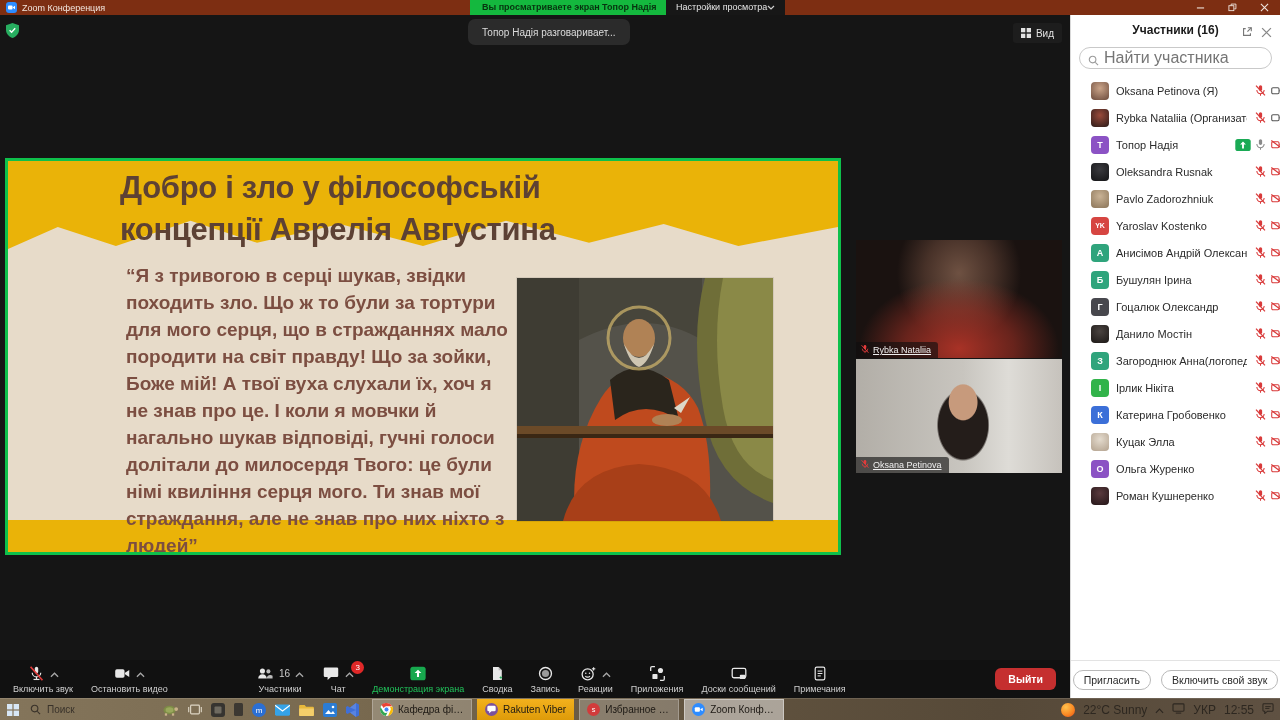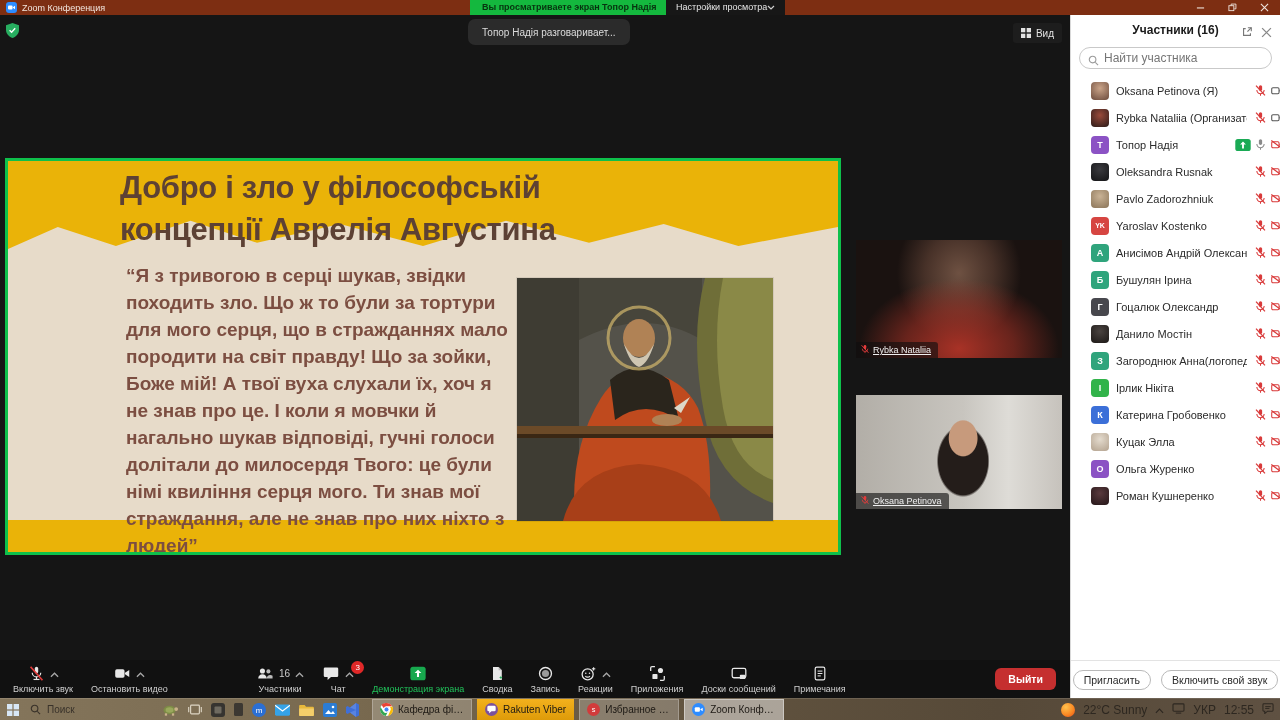--- a/index.html
+++ b/index.html
@@ -33,21 +33,21 @@
 
   
   .thumb { position:absolute; left:856px; width:206px; overflow:hidden; background:#000; }
   .thumb1 { top:225px; height:118px;
     background:radial-gradient(100px 70px at 50% 92%, #a83226 0%, rgba(168,50,38,.55) 55%, rgba(0,0,0,0) 100%),
                radial-gradient(62px 70px at 50% 28%, #6e5142 0%, rgba(90,62,50,.7) 55%, rgba(0,0,0,0) 100%),
                #1a1210; }
   .thumb2 { top:344px; height:114px;
     background:radial-gradient(24px 30px at 52% 38%, #c79a7c 58%, rgba(0,0,0,0) 62%),
                radial-gradient(44px 60px at 52% 58%, #241d1a 56%, rgba(0,0,0,0) 60%),
-               linear-gradient(90deg, #b2aea7 0%, #c8c5bf 52%, #dedcd7 74%, #c6c2bc 100%);margin-top:36px; }
+               linear-gradient(90deg, #b2aea7 0%, #c8c5bf 52%, #dedcd7 74%, #c6c2bc 100%); }
   .name-tag { position:absolute; left:0; bottom:0; display:flex; align-items:center; gap:3px; background:rgba(15,15,15,.62); color:#efefef; font-size:9px; padding:2px 7px 2px 4px; border-top-right-radius:3px;text-decoration:underline; }
 
   
   .toolbar { position:absolute; left:0; top:660px; width:1070px; height:38px; background:#111111; display:flex; align-items:stretch; }
   .tb-group { display:flex; }
   .tb-group.left { margin-left:4px; }
   .tb-group.center { margin:0 auto; }
   .tb-item { display:flex; flex-direction:column; align-items:center; justify-content:center; gap:2px; padding:0 9px; position:relative; cursor:default; }
   .tb-top { position:relative; display:flex; align-items:center; gap:5px; height:17px; }
   .tb-label { font-size:9px; color:#d0d0d0; white-space:nowrap; }
@@ -55,21 +55,21 @@
   .tb-badge-num { font-size:10px; color:#cccccc; }
   .tb-badge-red { position:absolute; top:-4px; right:-10px; min-width:13px; height:13px; border-radius:7px; background:#e02828; color:#fff; font-size:8px; display:flex; align-items:center; justify-content:center; padding:0 3px; }
   .leave-btn { align-self:center; margin-right:14px; margin-left:auto; background:#c52f2f; color:#ffffff; font-size:10.5px; font-weight:bold; padding:5px 13px; border-radius:6px; border:none; }
 
   
   .panel { position:absolute; left:1070px; top:15px; width:210px; height:683px; background:#ffffff; border-left:1px solid #d9d9d9; }
   .panel-header { position:relative; height:30px; display:flex; align-items:center; justify-content:center; }
   .panel-title { font-size:12px; font-weight:bold; color:#1a1a1a; }
   .panel-header-icons { position:absolute; right:8px; top:9px; display:flex; gap:8px; align-items:center; }
   .search-wrap { position:relative; margin:2px 8px 0 8px; }
-  .search-input { width:100%; height:22px; border:1px solid #c9c9c9; border-radius:12px; font-size:12px; padding:0 8px 0 24px; color:#444; outline:none; background:#fff; font-family:"Liberation Sans", sans-serif; }
+  .search-input { width:100%; height:22px; border:1px solid #c9c9c9; border-radius:12px; font-size:16px; padding:0 8px 0 24px; color:#444; outline:none; background:#fff; font-family:"Liberation Sans", sans-serif; }
   .search-icon { position:absolute; left:9px; top:5px; }
   .p-list { position:absolute; left:12px; top:62px; width:100%; }
   .p-row { height:27px; display:flex; align-items:center; gap:7px; padding:0 8px; }
   .p-avatar { width:18px; height:18px; border-radius:4px; flex:0 0 18px; color:#fff; font-size:9px; font-weight:bold; display:flex; align-items:center; justify-content:center; }
   .p-name { flex:1; font-size:11px; color:#2b2b2b; white-space:nowrap; overflow:hidden; }
   .p-icons { display:flex; align-items:center; gap:3px; flex:0 0 auto; }
   .panel-footer { position:absolute; left:0; bottom:0; width:100%; height:38px; border-top:1px solid #e3e3e3; display:flex; align-items:center; justify-content:center; gap:10px; background:#fff; }
   .panel-btn { border:1px solid #b9b9b9; border-radius:11px; background:#fff; font-size:10.5px; color:#2b2b2b; padding:3px 10px; font-family:"Liberation Sans", sans-serif; }
 
   

